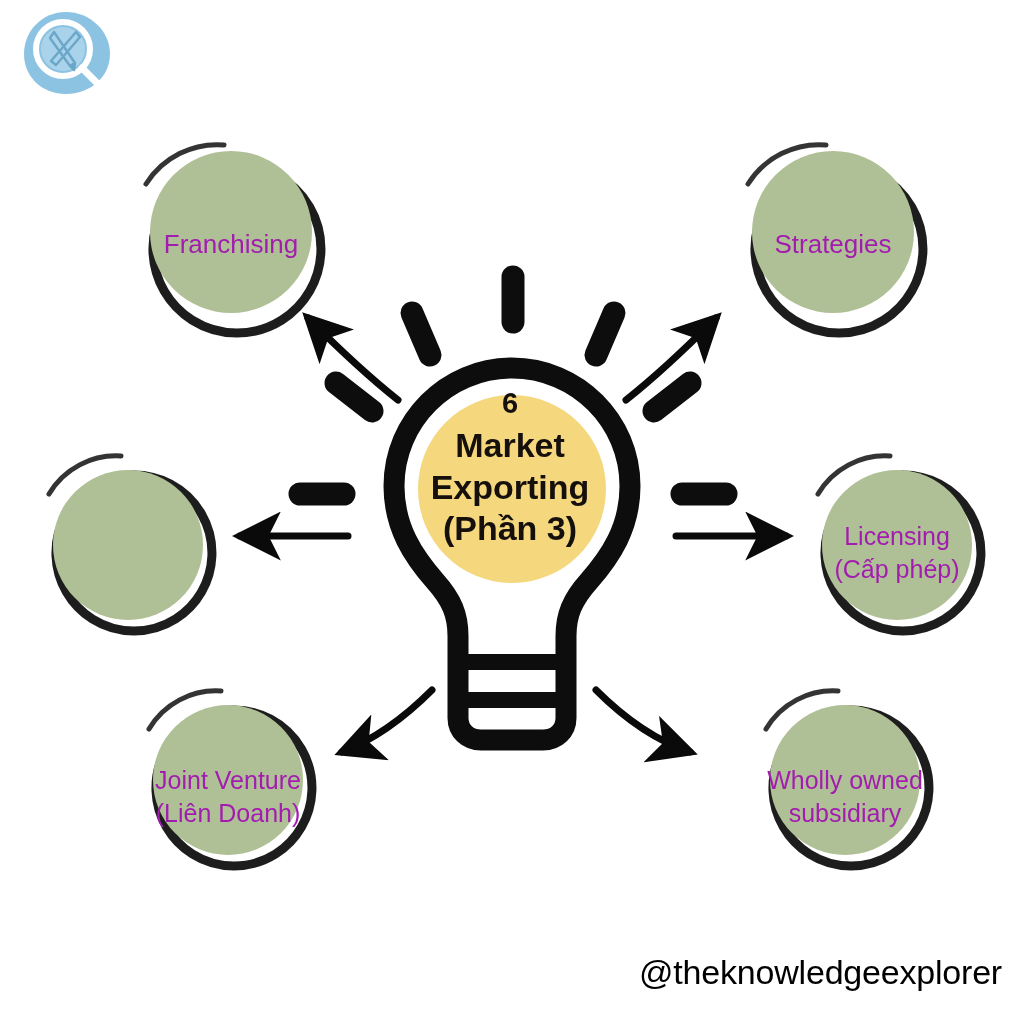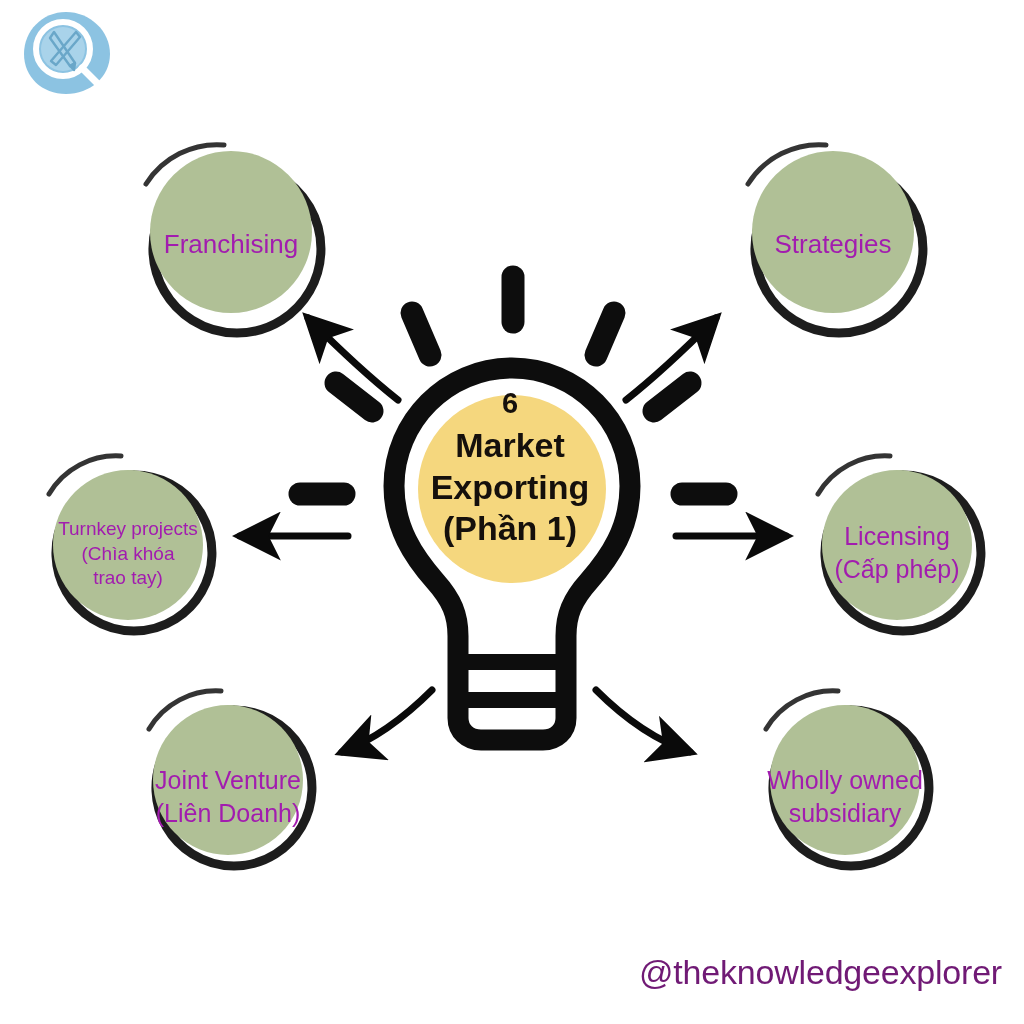--- a/index.html
+++ b/index.html
@@ -73,21 +73,21 @@
     display: block;
     font-size: 34px;
   }
 
   
   #handle {
     position: absolute;
     right: 22px;
     bottom: 32px;
     font-size: 34px;
-    color: #701a75;
+    color: #000000;
     font-family: "Liberation Sans", sans-serif;
     letter-spacing: -0.2px;
   }
 </style>
 </head>
 <body>
 
 <div id="canvas">
 
   <div id="logo">
@@ -199,35 +199,32 @@
       <line x1="462" y1="662" x2="562" y2="662" stroke="#0d0d0d" stroke-width="16" stroke-linecap="butt"></line>
       <line x1="462" y1="700" x2="562" y2="700" stroke="#0d0d0d" stroke-width="16" stroke-linecap="butt"></line>
     </g>
 
   </svg>
 
   <div class="node-label lg" style="left:131px; top:216px; width:200px;">Franchising</div>
 
   <div class="node-label lg" style="left:733px; top:216px; width:200px;">Strategies</div>
 
-  <div class="node-label sm" style="left:33px; top:505px; width:190px;">Turnkey projects
-(Chìa khóa
-trao tay)</div>
 
   <div class="node-label md" style="left:802px; top:508px; width:190px;">Licensing
 (Cấp phép)</div>
 
   <div class="node-label md" style="left:133px; top:752px; width:190px;">Joint Venture
 (Liên Doanh)</div>
 
   <div class="node-label md" style="left:750px; top:752px; width:190px;">Wholly owned
 subsidiary</div>
 
   <div id="bulb-text">
     <span class="num">6</span>
     <span class="ln">Market</span>
     <span class="ln">Exporting</span>
-    <span class="ln">(Phần 1)</span>
+    <span class="ln">(Phần 3)</span>
   </div>
 
   <div id="handle">@theknowledgeexplorer</div>
 
 </div>
 
 </body></html>

